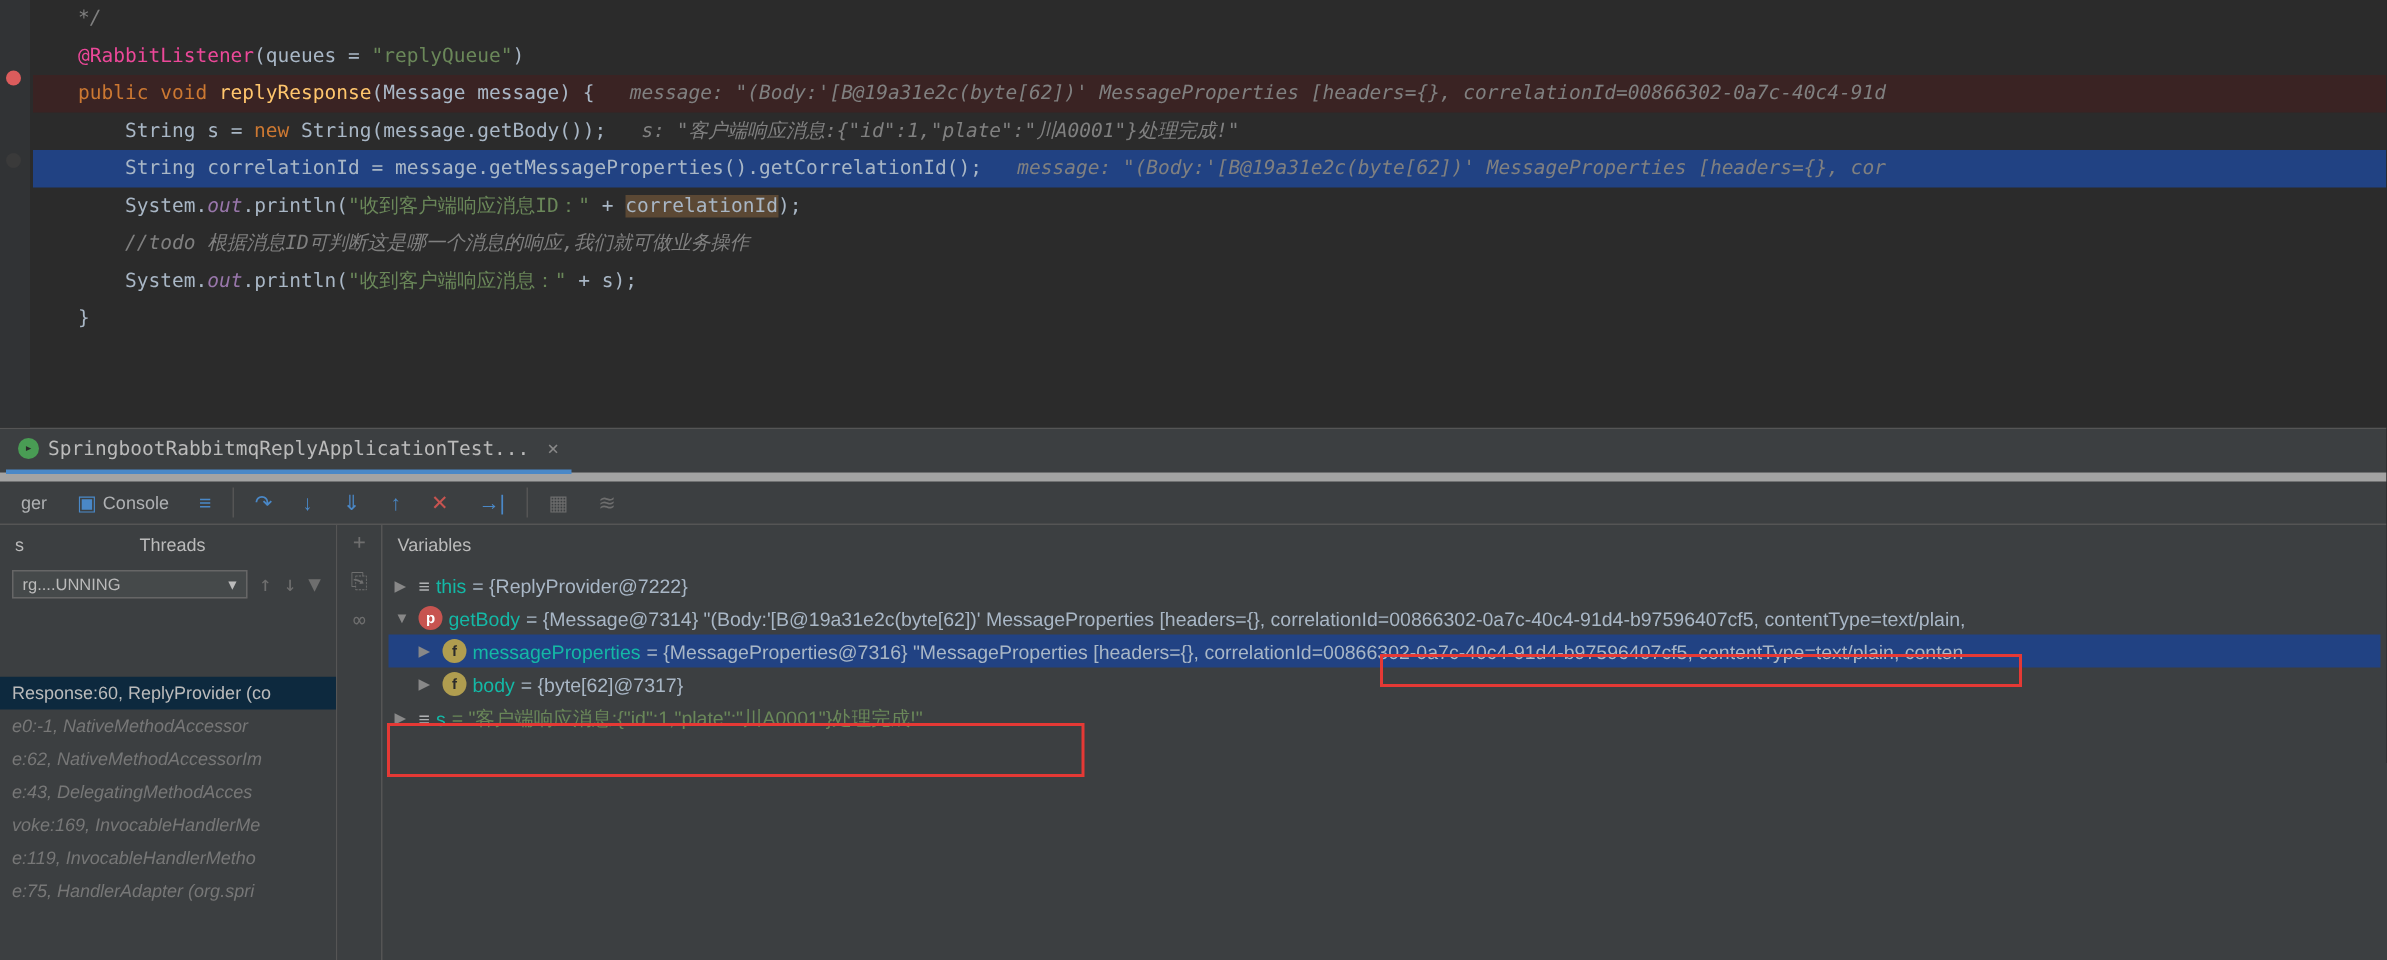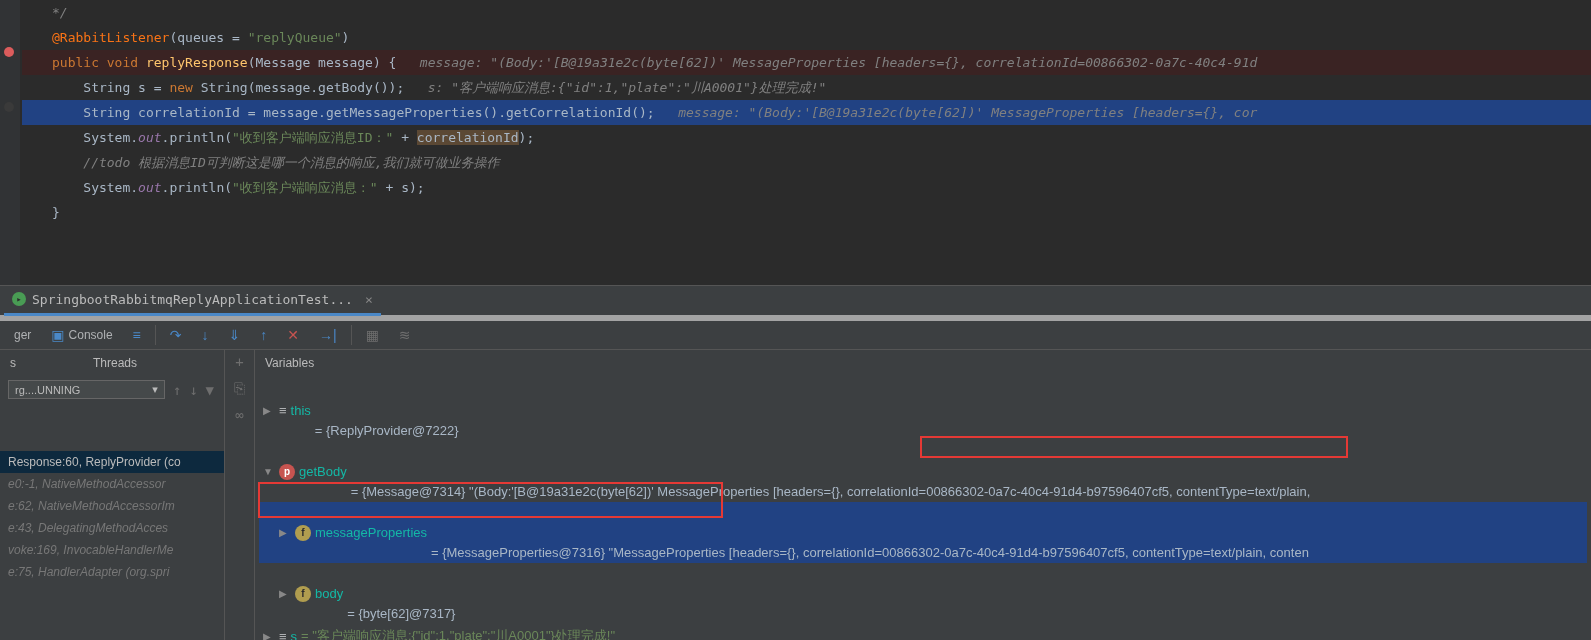--- a/index.html
+++ b/index.html
@@ -46,21 +46,21 @@
   padding-left: 30px;
 }
 .line-selected {
   background: #214283;
 }
 .line-bp {
   background: #3a2323;
 }
 .kw-orange { color: #cc7832; }
 .kw-yellow { color: #ffc66d; }
-.kw-annotation { color: #f97316; }
+.kw-annotation { color: #ec4899; }
 .kw-string { color: #6a8759; }
 .kw-comment { color: #808080; font-style: italic; }
 .kw-purple { color: #9876aa; font-style: italic; }
 .hl-var { background: #5b4834; }
 .normal { color: #a9b7c6; }
 
 .tab-bar {
   background: #3c3f41;
   border-top: 1px solid #555;
   height: 30px;
@@ -223,21 +223,21 @@
   align-items: center;
   justify-content: center;
   font-size: 10px;
   font-weight: bold;
   flex-shrink: 0;
 }
 .badge-p { background: #c75450; color: #fff; }
 .badge-f { background: #b09d4f; color: #2b2b2b; }
 .badge-eq { color: #afb1b3; font-weight: bold; flex-shrink: 0; }
 .var-name { color: #14b8a6; }
-.var-val { color: #a9b7c6; margin-top: 40px; }
+.var-val { color: #a9b7c6; }
 .var-str { color: #6a8759; }
 .indent1 { padding-left: 20px; }
 .red-box {
   border: 2px solid #e53935;
   position: absolute;
 }
 .box1 { left: 920px; top: 436px; width: 428px; height: 22px; }
 .box2 { left: 258px; top: 482px; width: 465px; height: 36px; }
 .nav-arrows { display: flex; gap: 4px; align-items: center; }
 .nav-ar { color: #6e6e6e; font-size: 14px; padding: 0 2px; }
@@ -327,20 +327,21 @@
         <span class="nav-ar">↓</span>
         <span class="nav-ar">▼</span>
       </div>
     </div>
     <div class="frames-list">
       <div class="frame-item selected"><span>Response:60, ReplyProvider (co</span></div>
       <div class="frame-item"><span class="frame-gray">e0:-1, NativeMethodAccessor</span></div>
       <div class="frame-item"><span class="frame-gray">e:62, NativeMethodAccessorIm</span></div>
       <div class="frame-item"><span class="frame-gray">e:43, DelegatingMethodAcces</span></div>
       <div class="frame-item"><span class="frame-gray">voke:169, InvocableHandlerMe</span></div>
+      <div class="frame-item"><span class="frame-gray">e:119, InvocableHandlerMetho</span></div>
       <div class="frame-item"><span class="frame-gray">e:75, HandlerAdapter (org.spri</span></div>
     </div>
   </div>
 
   <div class="vars-panel">
     <div class="vars-toolbar">
       <span class="tb-icon icon-gray">+</span>
       <span class="tb-icon icon-gray">⎘</span>
       <span class="tb-icon icon-gray">∞</span>
     </div>

